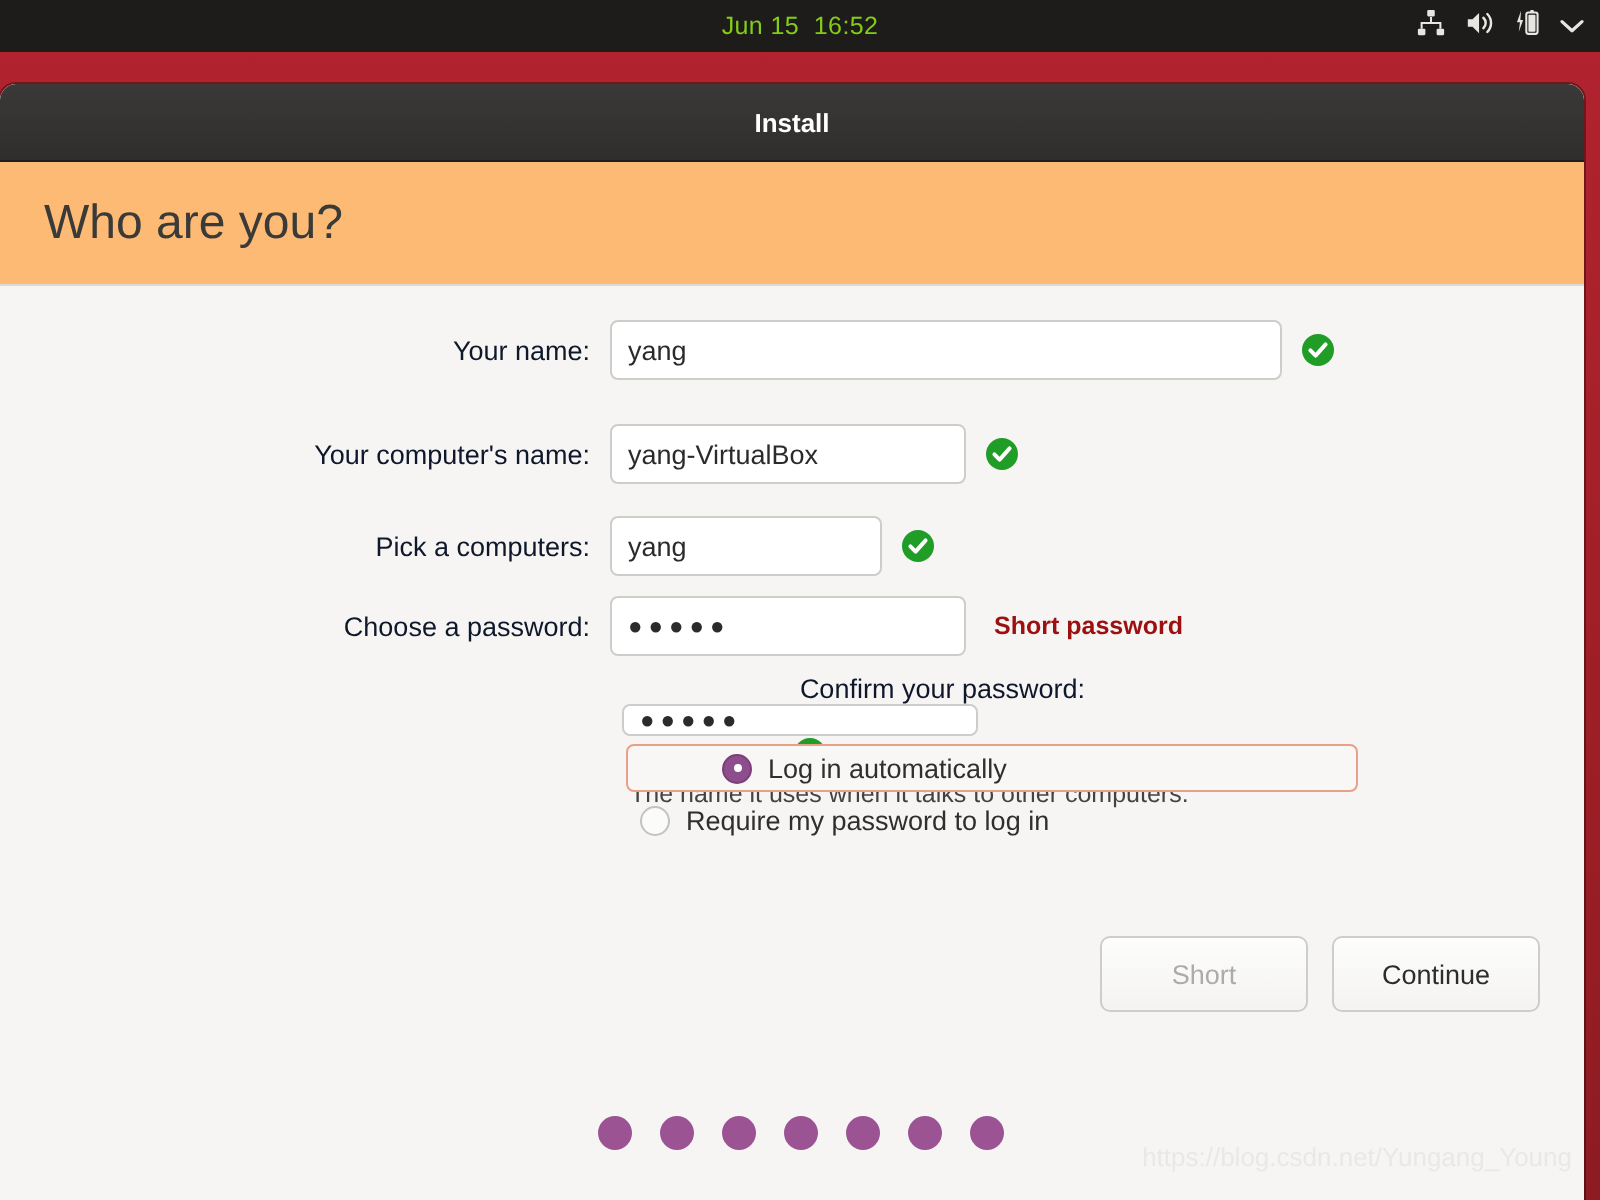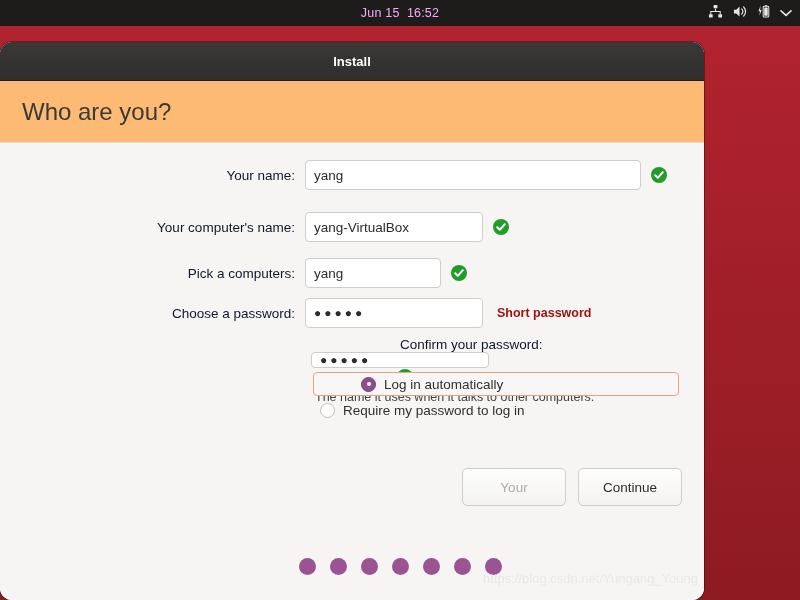--- a/index.html
+++ b/index.html
@@ -20,21 +20,21 @@
     width: 800px;
     height: 600px;
     background: #b52525;
     background: linear-gradient(180deg, #b3232f 0%, #8e1b22 100%);
   }
   #top-panel {
     position: absolute;
     left: 0; top: 0;
     width: 800px; height: 26px;
     background: #1d1c1b;
-    color: #f0abfc;
+    color: #84cc16;
     font-size: 12.5px;
     display: flex;
     align-items: center;
     justify-content: center;
   }
   #clock {
     letter-spacing: 0.2px;
     white-space: pre;
   }
   #tray {
@@ -44,28 +44,27 @@
     display: flex;
     align-items: center;
     gap: 9px;
   }
   .tray-icon { display: block; }
 
   
   #install-window {
     position: absolute;
     left: 0; top: 42px;
-    width: 704px;
+    width: 792px;
     height: 558px;
     background: #f6f5f4;
     border-top-left-radius: 8px;
     border-top-right-radius: 8px;
     overflow: hidden;
     box-shadow: 0 0 0 1px rgba(0,0,0,0.35);
-    border-radius: 12px;
   }
   #titlebar {
     height: 38px;
     background: #33322f;
     background: linear-gradient(180deg, #3a3937 0%, #2f2e2c 100%);
     border-top-left-radius: 8px;
     border-top-right-radius: 8px;
     border-bottom: 1px solid #1f1e1d;
     display: flex;
     align-items: center;
@@ -350,21 +349,21 @@
       <div class="radio-row focused" style="top:229px;">
         <span class="radio-mark on"></span>
         <span class="radio-label">Log in automatically</span>
       </div>
       <div class="radio-row" style="top:255px;">
         <span class="radio-mark off"></span>
         <span class="radio-label">Require my password to log in</span>
       </div>
 
       <div id="button-bar">
-        <div class="btn disabled">Your</div>
+        <div class="btn disabled">Short</div>
         <div class="btn">Continue</div>
       </div>
 
       <div id="progress-dots">
           <span class="dot" style="background: rgb(155, 83, 148);"></span>
           <span class="dot" style="background: rgb(155, 83, 148);"></span>
           <span class="dot" style="background: rgb(155, 83, 148);"></span>
           <span class="dot" style="background: rgb(155, 83, 148);"></span>
           <span class="dot" style="background: rgb(155, 83, 148);"></span>
           <span class="dot" style="background: rgb(155, 83, 148);"></span>

